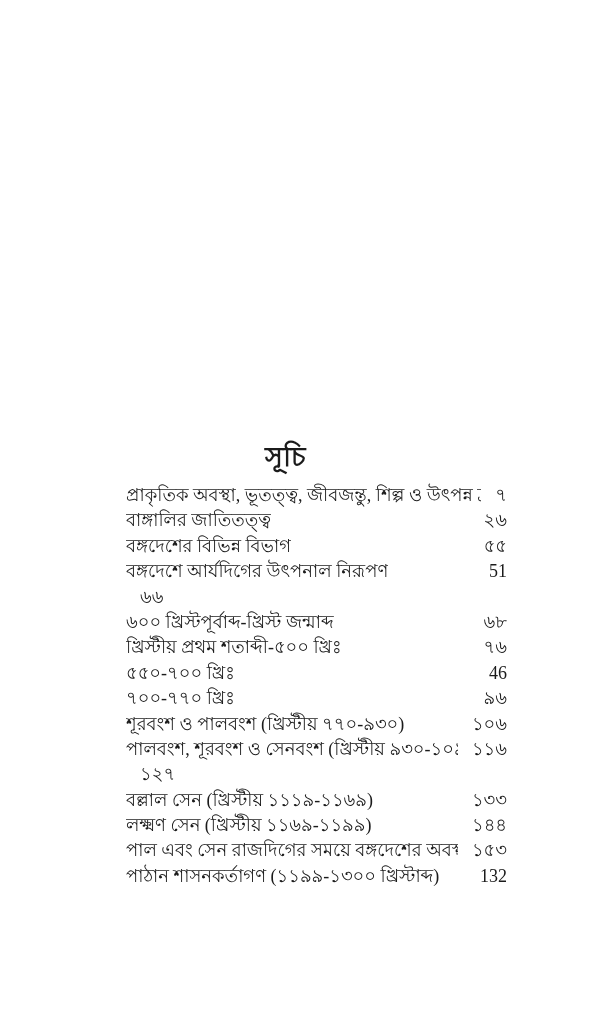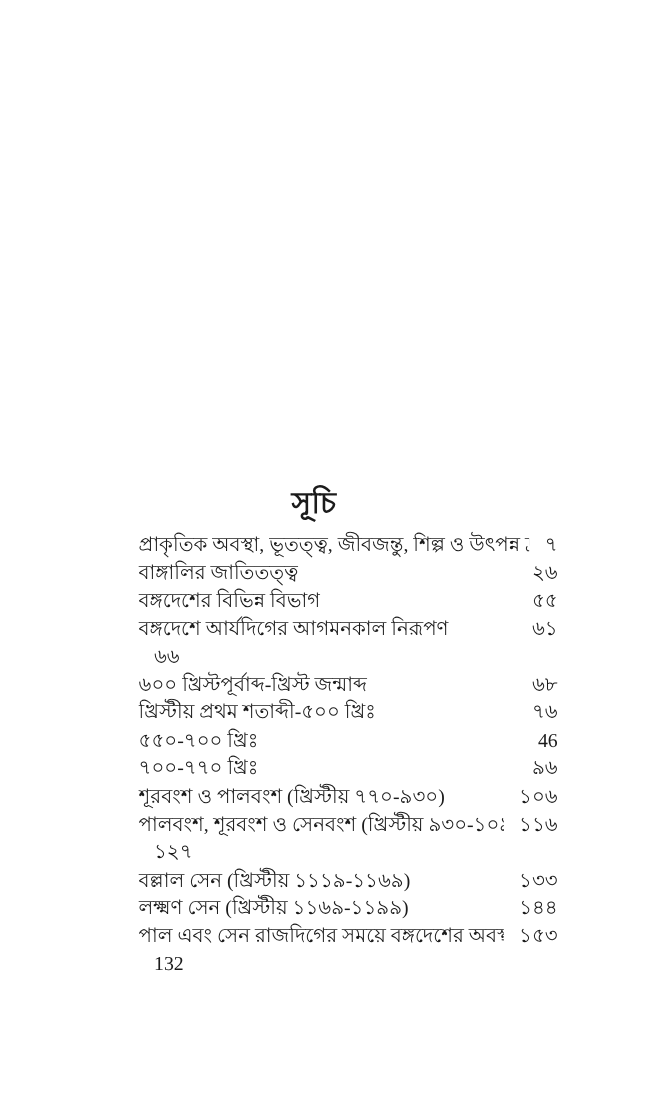--- a/index.html
+++ b/index.html
@@ -61,22 +61,22 @@
       </div>
       <div class="toc-row">
         <span class="toc-title">বাঙ্গালির জাতিতত্ত্ব</span>
         <span class="toc-page">২৬</span>
       </div>
       <div class="toc-row">
         <span class="toc-title">বঙ্গদেশের বিভিন্ন বিভাগ</span>
         <span class="toc-page">৫৫</span>
       </div>
       <div class="toc-row">
-        <span class="toc-title">বঙ্গদেশে আর্যদিগের আগমনকাল নিরূপণ</span>
-        <span class="toc-page">৬১</span>
+        <span class="toc-title">বঙ্গদেশে আর্যদিগের উৎপনাল নিরূপণ</span>
+        <span class="toc-page">51</span>
       </div>
       <div class="toc-row">
         <span class="toc-page">৬৬</span>
       </div>
       <div class="toc-row">
         <span class="toc-title">৬০০ খ্রিস্টপূর্বাব্দ-খ্রিস্ট জন্মাব্দ</span>
         <span class="toc-page">৬৮</span>
       </div>
       <div class="toc-row">
         <span class="toc-title">খ্রিস্টীয় প্রথম শতাব্দী-৫০০ খ্রিঃ</span>
@@ -107,16 +107,17 @@
       </div>
       <div class="toc-row">
         <span class="toc-title">লক্ষ্মণ সেন (খ্রিস্টীয় ১১৬৯-১১৯৯)</span>
         <span class="toc-page">১৪৪</span>
       </div>
       <div class="toc-row">
         <span class="toc-title">পাল এবং সেন রাজদিগের সময়ে বঙ্গদেশের অবস্থা</span>
         <span class="toc-page">১৫৩</span>
       </div>
       <div class="toc-row">
+        <span class="toc-title">পাঠান শাসনকর্তাগণ (১১৯৯-১৩০০ খ্রিস্টাব্দ)</span>
         <span class="toc-page">132</span>
       </div>
     </div>
 </div>
 
 </body></html>

